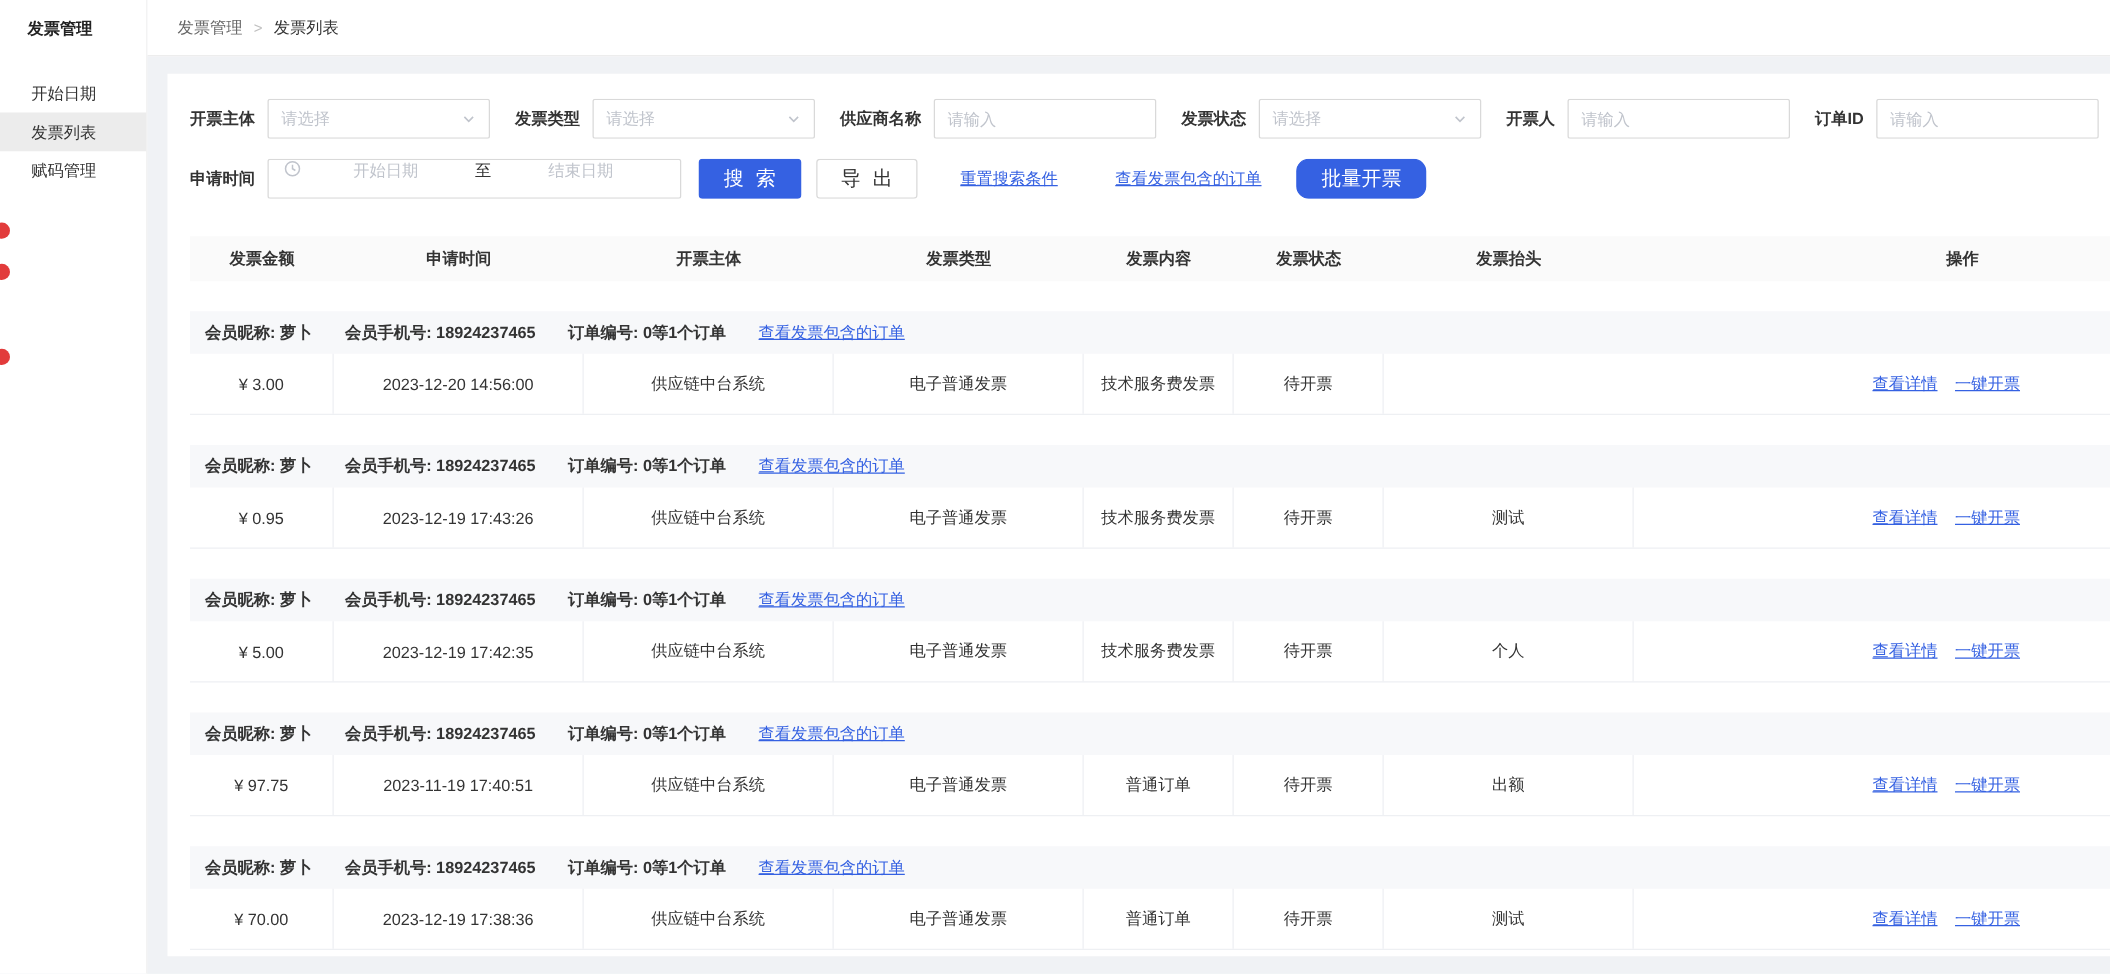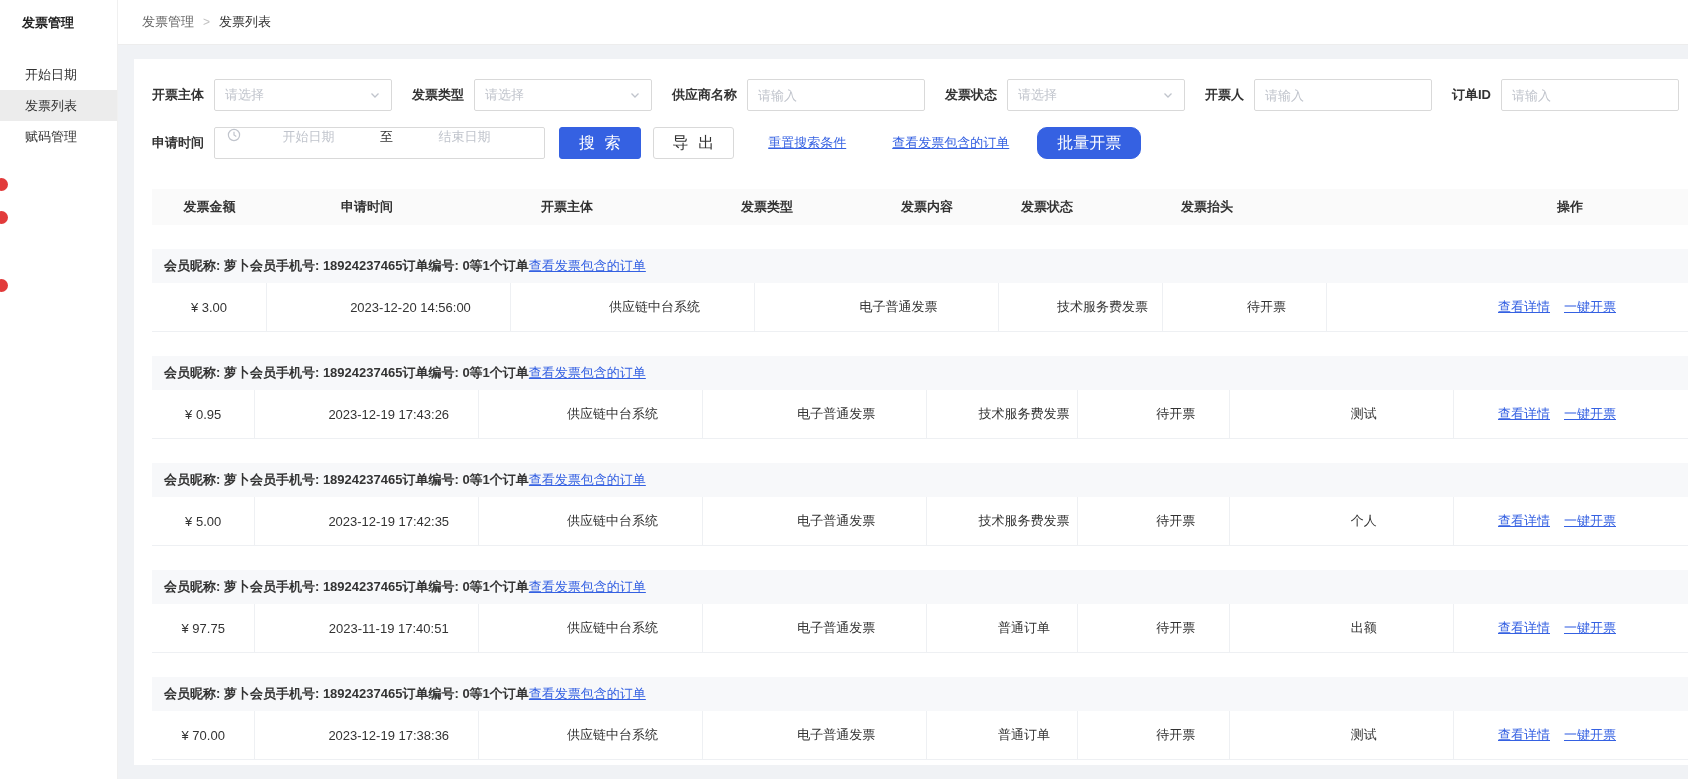--- a/index.html
+++ b/index.html
@@ -59,23 +59,23 @@
   
   .table{margin-top:30px;}
   .thead{display:flex;align-items:center;background:#fafafa;height:36px;font-weight:700;color:#333;}
   .th,.td{display:flex;align-items:center;justify-content:center;text-align:center;font-size:13px;}
   .c1{width:115px;}
   .c2,.c3,.c4,.c7{width:200px;}
   .c5,.c6{width:120px;}
   .c8{flex:1;}
   .th.c8{justify-content:flex-end;padding-right:105px;}
   .group{margin-top:24px;}
-  .group-head{background:#f7f8fa;height:34px;display:flex;align-items:center;padding:0 12px;}
+  .group-head{background:#f7f8fa;height:34px;display:flex;align-items:center;padding:0 12px;gap:26px;}
   .gh{font-weight:700;color:#333;white-space:nowrap;}
-  .row{display:flex;align-items:stretch;height:49px;border-bottom:1px solid #eef0f3;gap:44px;}
+  .row{display:flex;align-items:stretch;height:49px;border-bottom:1px solid #eef0f3;}
   .td{color:#333;}
   .td.c1,.td.c2,.td.c3,.td.c4,.td.c5,.td.c6,.td.c7{border-right:1px solid #eef0f3;}
   .td.ops{justify-content:flex-end;padding-right:72px;gap:14px;}
 
   
   .edge-dot{position:absolute;left:-5px;width:13px;height:13px;border-radius:50%;background:var(--badge,#e23b3b);z-index:20;cursor:pointer;}
   .d1{top:178px;} .d2{top:211px;} .d3{top:279px;}
 </style>
 </head>
 <body>

